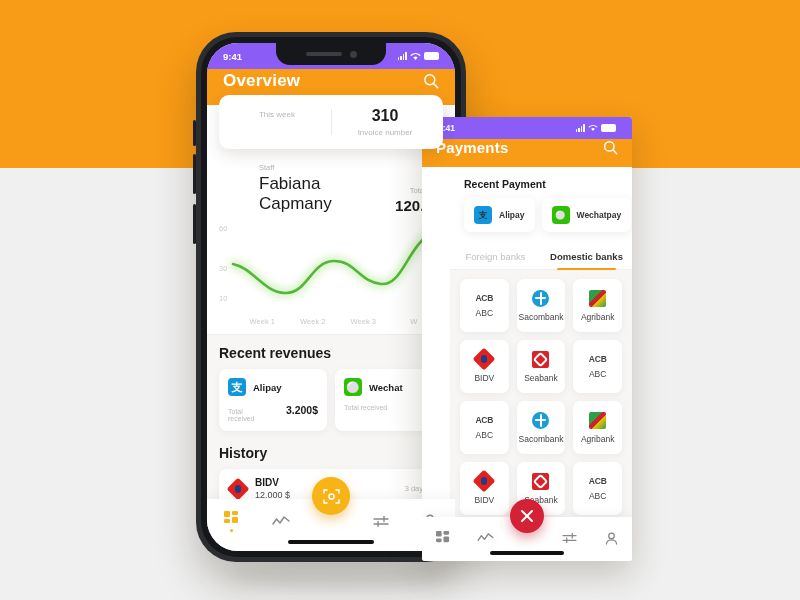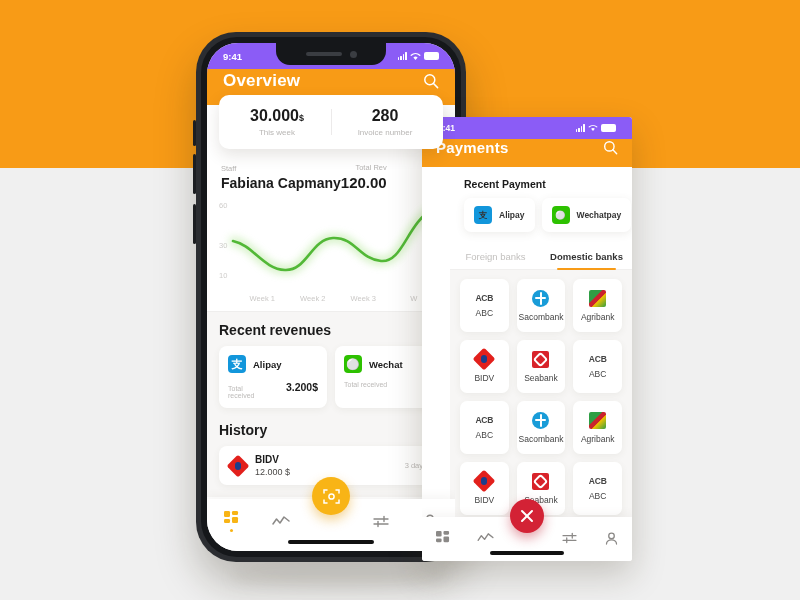--- a/index.html
+++ b/index.html
@@ -109,25 +109,26 @@
     content: ""; position: absolute; left: 0; top: 2px; bottom: 2px;
     width: 1px; background: #eceaea;
   }
   .stat-val { font-size: 16px; font-weight: bold; color: #1b1b1b; }
   .stat-val .cur { font-size: 9px; }
   .stat-lab { font-size: 8px; color: #b8b6b4; margin-top: 3px; }
 
   .ph-body { background: #fff; padding: 0 0 0 0; }
 
   .staff-row {
-    display: flex; justify-content: flex-start; align-items: flex-end;
+    display: flex; justify-content: flex-end; align-items: flex-end;
     padding: 14px 14px 0 14px;
+    margin-left: 38px;
   }
   .mini-lab { font-size: 7.5px; color: #b5b3b1; margin-bottom: 2px; }
-  .staff-name { font-size: 14px; font-weight: bold; color: #1b1b1b; }
+  .staff-name { font-size: 17px; font-weight: normal; color: #1b1b1b; }
   .total-val { font-size: 15px; font-weight: bold; color: #1b1b1b; }
 
   .chart-wrap { position: relative; height: 108px; margin: 6px 0 0 0; }
   .ytick { position: absolute; left: 12px; font-size: 7.5px; color: #cfcdcb; }
   .xticks {
     position: absolute; left: 0; right: 16px; bottom: 2px;
     display: flex; padding-left: 30px;
     font-size: 7.5px; color: #cbc9c7;
   }
   .xticks span { width: 52px; text-align: center; }
@@ -333,28 +334,25 @@
           <div class="ph-title">Overview</div>
           <svg width="16" height="16" viewBox="0 0 16 16">
             <circle cx="6.8" cy="6.8" r="5" stroke="#fff" stroke-width="1.5" fill="none"></circle>
             <line x1="10.5" y1="10.5" x2="14.6" y2="14.6" stroke="#fff" stroke-width="1.5" stroke-linecap="round"></line>
           </svg>
         </div>
       </div>
 
       <div class="stat-card">
         <div class="stat-col">
-          <div class="stat-val">
-            <span>30.000</span><span class="cur">$</span>
-          </div>
           <div class="stat-lab">This week</div>
         </div>
         <div class="stat-col">
           <div class="stat-val">
-            <span>280</span>
+            <span>310</span>
           </div>
           <div class="stat-lab">Invoice number</div>
         </div>
       </div>
 
       <div class="ph-body">
         <div class="staff-row">
           <div>
             <div class="mini-lab">Staff</div>
             <div class="staff-name">Fabiana Capmany</div>

